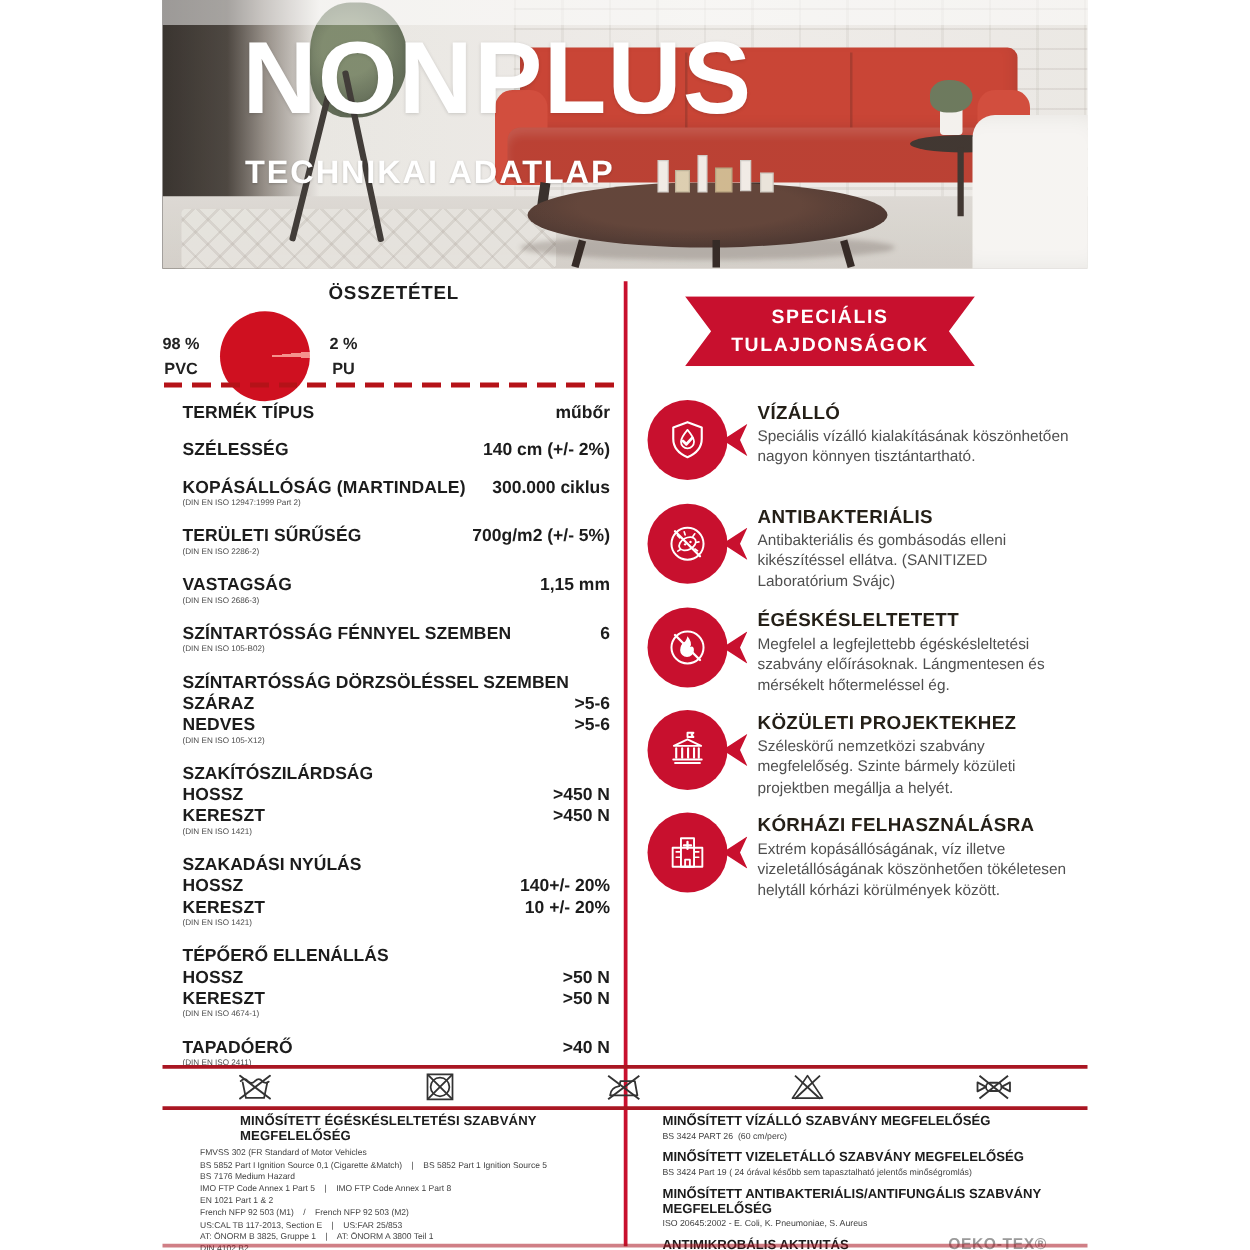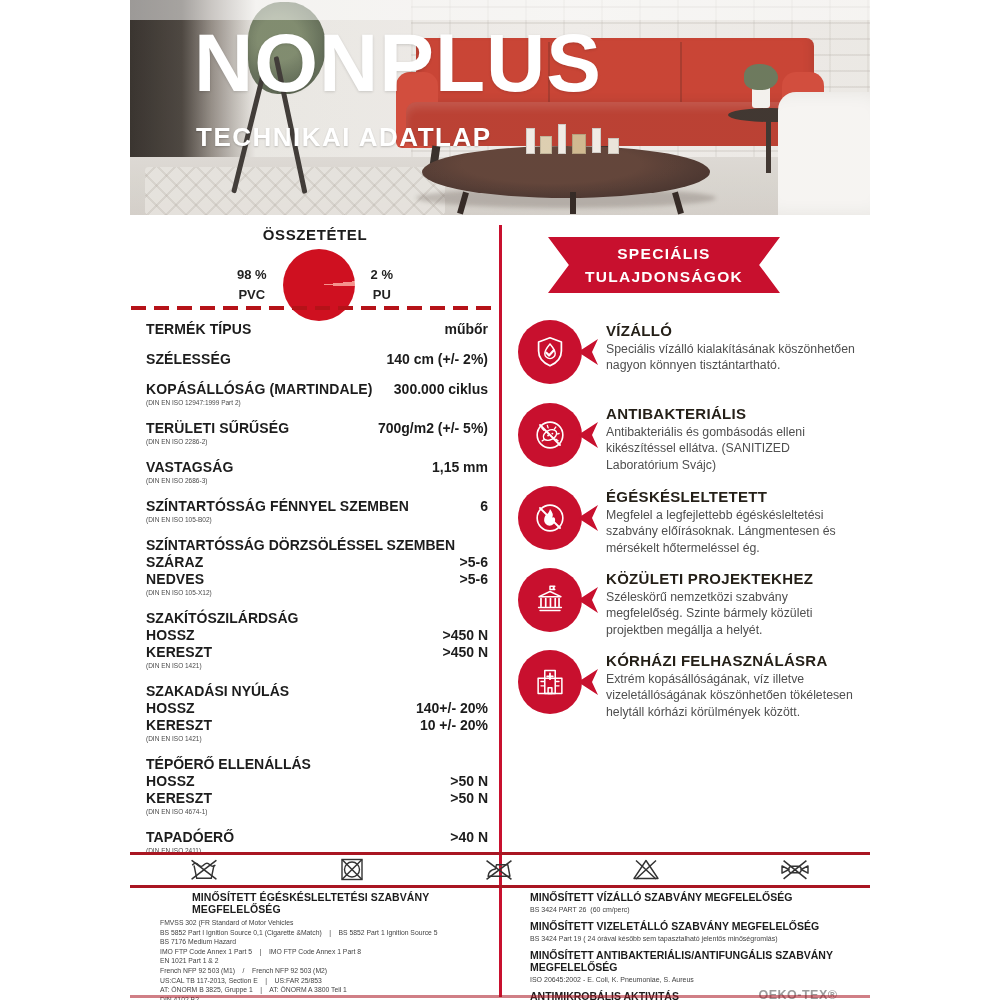--- a/index.html
+++ b/index.html
@@ -49,21 +49,21 @@
   .side-pot{position:absolute;left:622px;top:84px;width:18px;height:24px;background:#f2efeb;border-radius:3px;}
   .side-green{position:absolute;left:614px;top:64px;width:34px;height:26px;background:#5d6b4c;border-radius:50% 60% 55% 45%;}
   .armchair{position:absolute;left:648px;top:92px;width:120px;height:123px;background:#f5f3f0;border-radius:18px 18px 0 0;box-shadow:inset -14px 0 18px rgba(0,0,0,.08);}
   .hero .veil{position:absolute;inset:0;background:linear-gradient(180deg, rgba(255,255,255,.55) 0 20px, rgba(255,255,255,.10) 20px 100%);}
   .hero-title{position:absolute;left:64px;top:22px;color:#fff;font-weight:700;font-size:82px;letter-spacing:1px;line-height:1;text-shadow:0 1px 3px rgba(0,0,0,.15);}
   .hero-sub{position:absolute;left:66px;top:122px;color:#fff;font-weight:700;font-size:26px;letter-spacing:1.5px;text-shadow:0 1px 2px rgba(0,0,0,.2);}
 
   
   .composition{position:absolute;left:130px;top:226px;width:370px;text-align:center;}
   .comp-head{font-size:15px;font-weight:700;color:var(--ink);letter-spacing:.6px;}
-  .comp-body{display:flex;justify-content:center;align-items:center;gap:16px;margin-top:6px;}
+  .comp-body{display:flex;justify-content:flex-start;align-items:center;gap:16px;margin-top:6px;}
   .comp-side{font-size:13px;font-weight:700;color:#222;line-height:1.55;}
   .pie{width:72px;height:72px;border-radius:50%;
        background:conic-gradient(from 0deg, #cf1020 0deg 84deg, #f5928c 84deg 92deg, #cf1020 92deg 360deg);}
   .dashed-sep{position:absolute;left:131px;top:306px;width:368px;height:4px;
        background:repeating-linear-gradient(90deg, #b51218 0 15px, transparent 15px 23px);}
 
   
   .specs{position:absolute;left:146px;top:321px;width:342px;}
   .spec-row{display:flex;justify-content:space-between;align-items:baseline;line-height:17px;}
   .spec-label{font-size:14px;font-weight:700;color:var(--ink);letter-spacing:.1px;}

